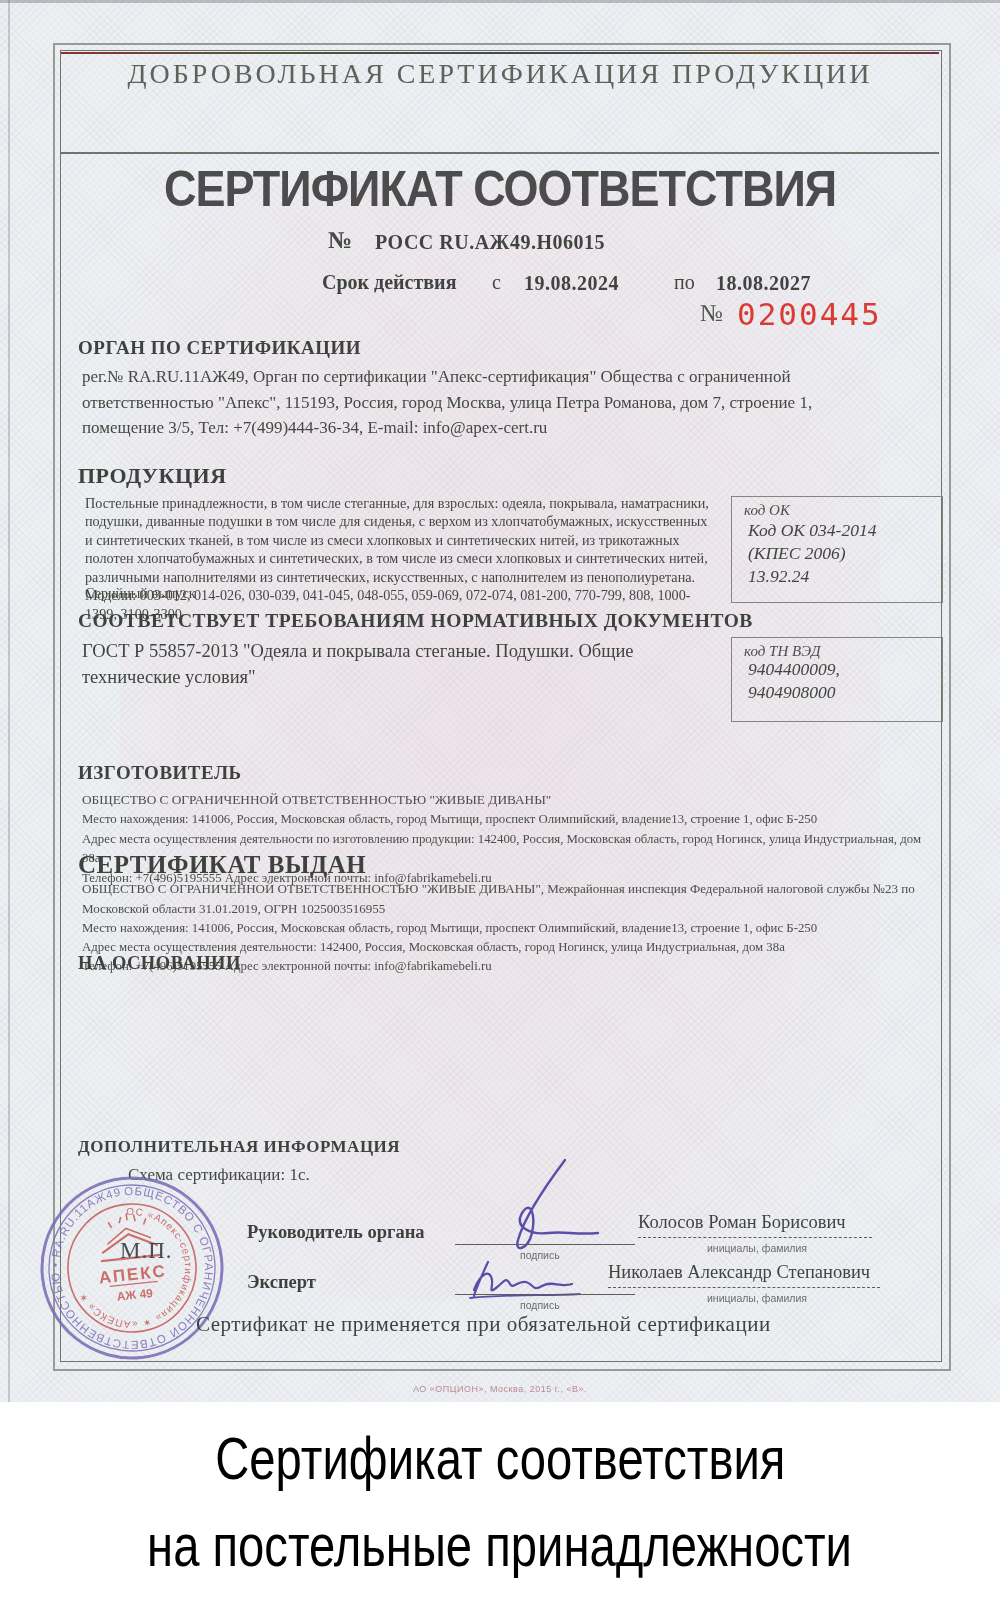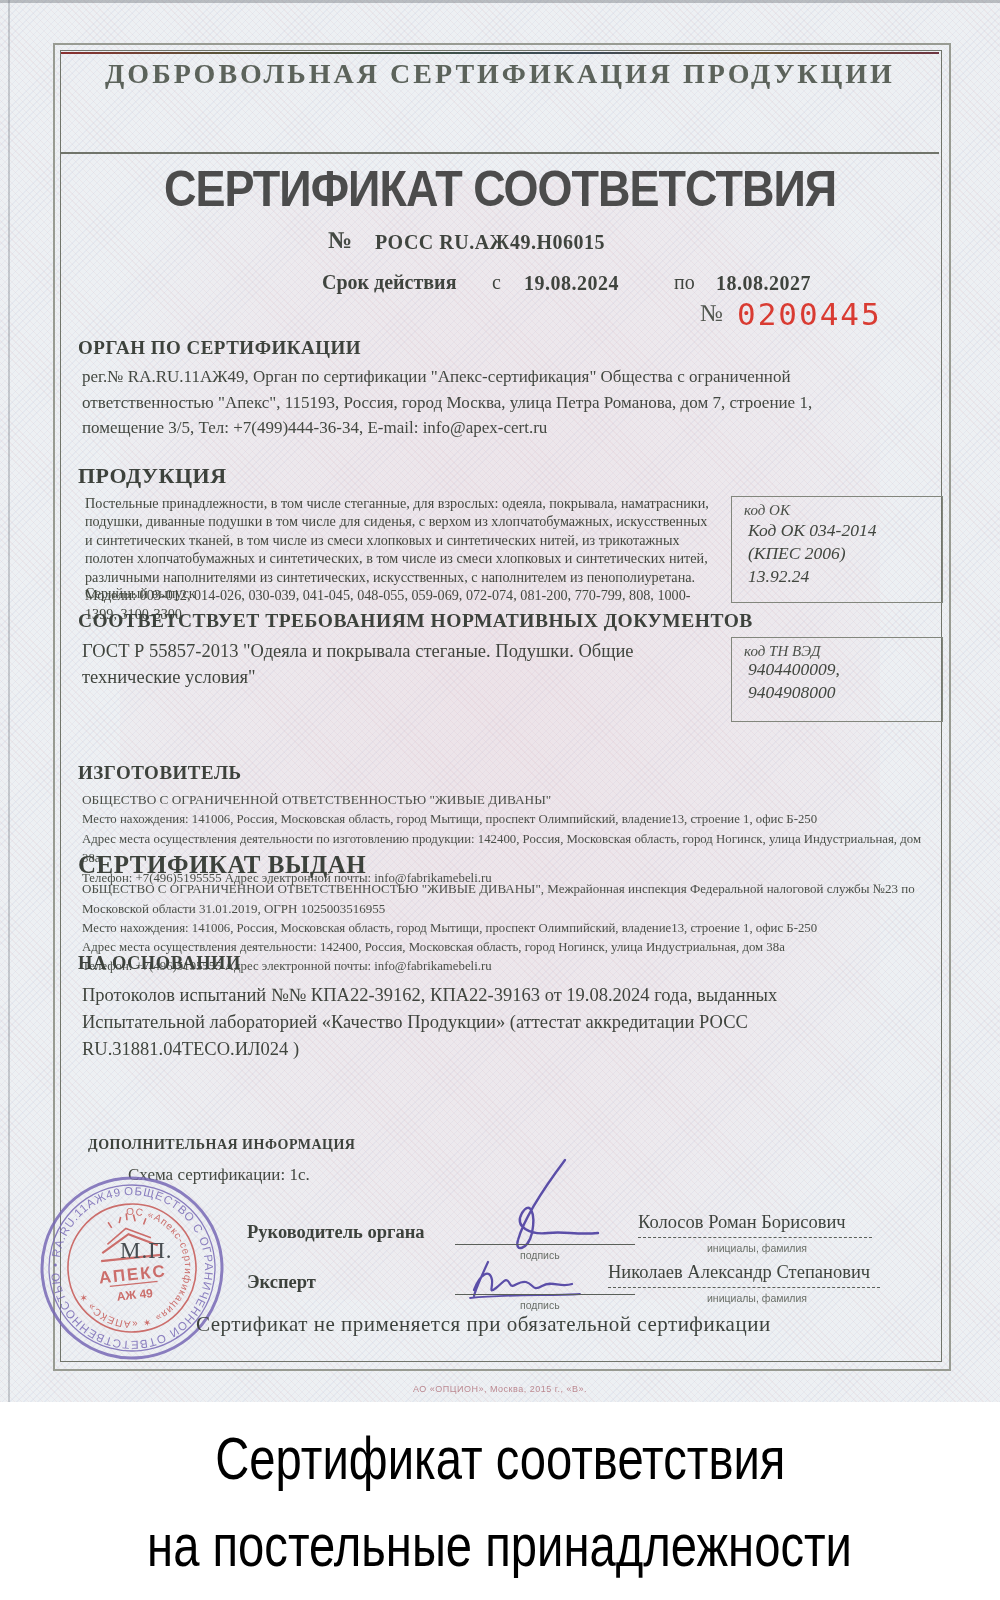--- a/index.html
+++ b/index.html
@@ -24,21 +24,21 @@
   .rainbow-line{position:absolute;left:61px;top:52px;width:878px;height:2px;
     background:linear-gradient(90deg,#8a3030,#5a5438 18%,#3e5147 42%,#3c4a58 60%,#6a5230 80%,#6e3440);}
   .header-sep{position:absolute;left:61px;top:152px;width:878px;height:0;border-top:2px solid #70746a;}
 
   
   .abs{position:absolute;}
   .heading{font-weight:bold;color:#3d423c;letter-spacing:0.5px;}
   .small-lines{font-size:12.8px;color:#4a4f48;line-height:1.52;}
 
   .scheme-header{left:61px;top:58px;width:878px;text-align:center;
-    font-size:28px;font-weight:bold;letter-spacing:3px;color:#5c635b;}
+    font-size:28px;font-weight:normal;letter-spacing:3px;color:#5c635b;}
   .main-title{left:61px;top:160px;width:878px;text-align:center;
     font-family:"Liberation Sans",sans-serif;font-weight:bold;font-size:45px;
     letter-spacing:-1px;color:#4c4c4c;transform:scaleY(1.12);transform-origin:top center;}
 
   .no-label{font-size:24px;color:#454a44;font-weight:bold;}
   .reg-value{font-size:20px;font-weight:bold;color:#3f443e;letter-spacing:0.5px;}
   .validity-label{font-size:20px;font-weight:bold;color:#3f443e;}
   .blank-no{font-family:"DejaVu Sans Mono",monospace;font-size:31px;color:#d93b32;letter-spacing:2px;}
 
   .body-text{font-size:17px;color:#434841;line-height:1.5;}
@@ -128,23 +128,22 @@
 
     <div class="abs heading" style="left:78px;top:851px;font-size:25px;">СЕРТИФИКАТ ВЫДАН</div>
     <div class="abs small-lines" style="left:82px;top:879px;width:840px;">
       <div style="font-size:13px;">ОБЩЕСТВО С ОГРАНИЧЕННОЙ ОТВЕТСТВЕННОСТЬЮ "ЖИВЫЕ ДИВАНЫ", Межрайонная инспекция Федеральной налоговой службы №23 по Московской области 31.01.2019, ОГРН 1025003516955</div>
       <div>Место нахождения: 141006, Россия, Московская область, город Мытищи, проспект Олимпийский, владение13, строение 1, офис Б-250</div>
       <div>Адрес места осуществления деятельности: 142400, Россия, Московская область, город Ногинск, улица Индустриальная, дом 38а</div>
       <div>Телефон: +7(496)5195555 Адрес электронной почты: info@fabrikamebeli.ru</div>
     </div>
 
     <div class="abs heading" style="left:78px;top:953px;font-size:18.5px;">НА ОСНОВАНИИ</div>
-    <div class="abs basis-text" style="left:82px;top:982px;width:760px;">Протоколов испытаний №№ КПА22-39162, КПА22-39163 от 19.08.2024 года, выданных Испытательной лабораторией «Качество Продукции» (аттестат аккредитации РОСС RU.31881.04ТЕСО.ИЛ024 )</div>
-
-    <div class="abs heading" style="left:88px;top:1137px;font-size:14px;">ДОПОЛНИТЕЛЬНАЯ ИНФОРМАЦИЯ</div>
+
+    <div class="abs heading" style="left:78px;top:1137px;font-size:17px;">ДОПОЛНИТЕЛЬНАЯ ИНФОРМАЦИЯ</div>
     <div class="abs body-text" style="left:88px;top:1162px;margin-left:40px;">Схема сертификации: 1с.</div>
 
     <svg class="abs" style="left:32px;top:1168px;opacity:0.82;transform:rotate(-6deg);" width="200" height="200" viewBox="0 0 200 200">
       <defs>
         <path id="ringOuter" d="M100,27 a73,73 0 1,1 -0.01,0"></path>
         <path id="ringInner" d="M100,47 a53,53 0 1,1 -0.01,0"></path>
       </defs>
       <circle cx="100" cy="100" r="90" fill="none" stroke="#7465b4" stroke-width="3"></circle>
       <circle cx="100" cy="100" r="83" fill="none" stroke="#7465b4" stroke-width="1.3"></circle>
       <text fill="#7465b4" font-size="11.5" font-family="Liberation Sans, sans-serif" letter-spacing="1">

